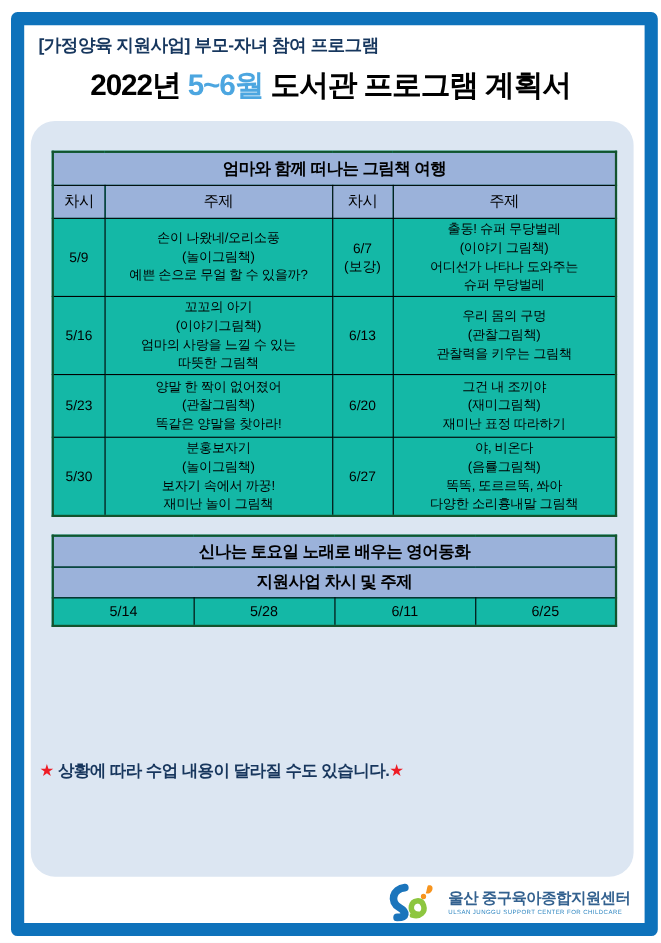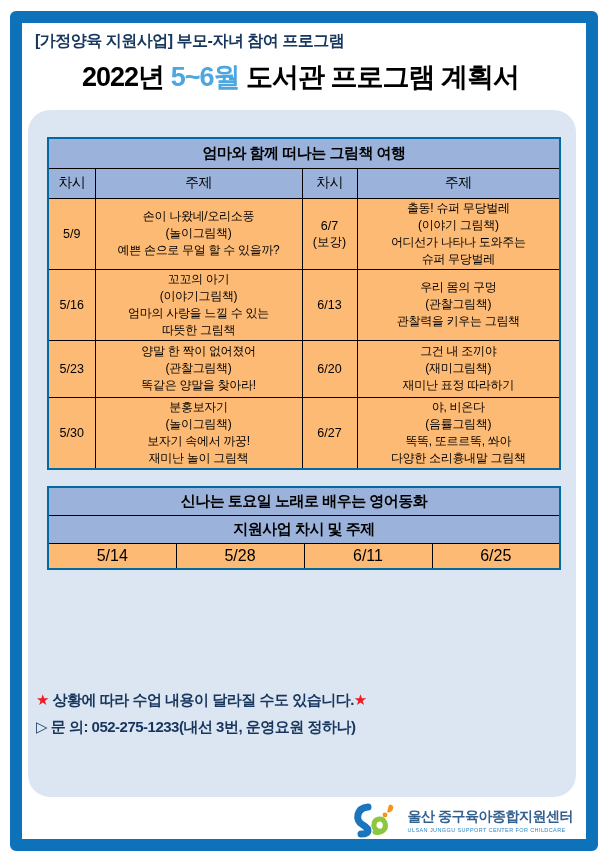--- a/index.html
+++ b/index.html
@@ -33,40 +33,40 @@
   .panel {
     position: absolute; left: 28px; top: 110px;
     width: 548px; height: 687px;
     background: #dce6f2; border-radius: 22px;
   }
 
   table.tbl {
     position: absolute;
     border-collapse: collapse;
     table-layout: fixed;
-    background: #fdba74;
-    border: 2px solid #0369a1;
+    background: #14b8a6;
+    border: 2px solid #14532d;
   }
   table.tbl td {
     border: 1px solid #000;
     text-align: center; vertical-align: middle;
     padding: 1px 2px;
     overflow: hidden;
   }
   .t1 { left: 47px; top: 137px; width: 512px; }
   .t2 { left: 47px; top: 486px; width: 512px; }
 
   td.ttl {
     background: #9bb2da; font-size: 15px; font-weight: bold;
     letter-spacing: -0.5px;
   }
   td.hdr { background: #9bb2da; font-size: 14px; letter-spacing: -0.5px; }
   td.date { font-size: 12.5px; white-space: pre-line; line-height: 16px; }
   td.topic { font-size: 12px; line-height: 17px; white-space: pre-line; letter-spacing: -0.3px; }
-  td.eng-date { font-size: 16px; margin-left: 28px; }
+  td.eng-date { font-size: 13px; margin-left: 28px; }
   td.eng-notes { font-size: 12.5px; line-height: 21px; white-space: pre-line; letter-spacing: -0.2px; }
 
   .note {
     position: absolute; left: 36px;
     font-size: 15px; font-weight: bold; color: #17365d;
     letter-spacing: -0.5px;
   }
   .note .star { color: #ee1c25; }
   .note .marker { color: #17365d; font-weight: normal; }
   .note1 { top: 691px; }
@@ -177,21 +177,20 @@
       <td class="eng-date">5/14</td>
       <td class="eng-date">5/28</td>
       <td class="eng-date">6/11</td>
       <td class="eng-date">6/25</td>
     </tr>
   </tbody>
     </table>
 
   <div class="note note1"><span class="star">★</span><span> 상황에 따라 수업 내용이 달라질 수도 있습니다.</span><span class="star">★</span></div>
 
-  <div class="note note2"><span class="marker">▷</span><span> 문 의: 052-275-1233(내선 3번, 운영요원 정하나)</span></div>
 
   <div class="logo">
     <svg class="logo-mark" viewBox="0 0 50 38" xmlns="http://www.w3.org/2000/svg">
       <path d="M17,6 C6,7 3,19 12,24 C19,28 19,33 10,33" stroke="#1b75bc" stroke-width="7" fill="none" stroke-linecap="round"></path>
       <path d="M24,31 C31,33 36,28 34,22 C32,16 24,17 23,23 C22,28 27,31 31,30" stroke="#8dc63f" stroke-width="5" fill="none" stroke-linecap="round"></path>
       <path d="M38,4 C41,3 43,5 42,8 C41,11 38,12 36,11 C37,9 37,6 38,4 Z" fill="#f7941d"></path>
       <circle cx="34" cy="14" r="2.4" fill="#f7941d"></circle>
     </svg>
     <div class="logo-text">
       <div class="logo-kr">울산 중구육아종합지원센터</div>

